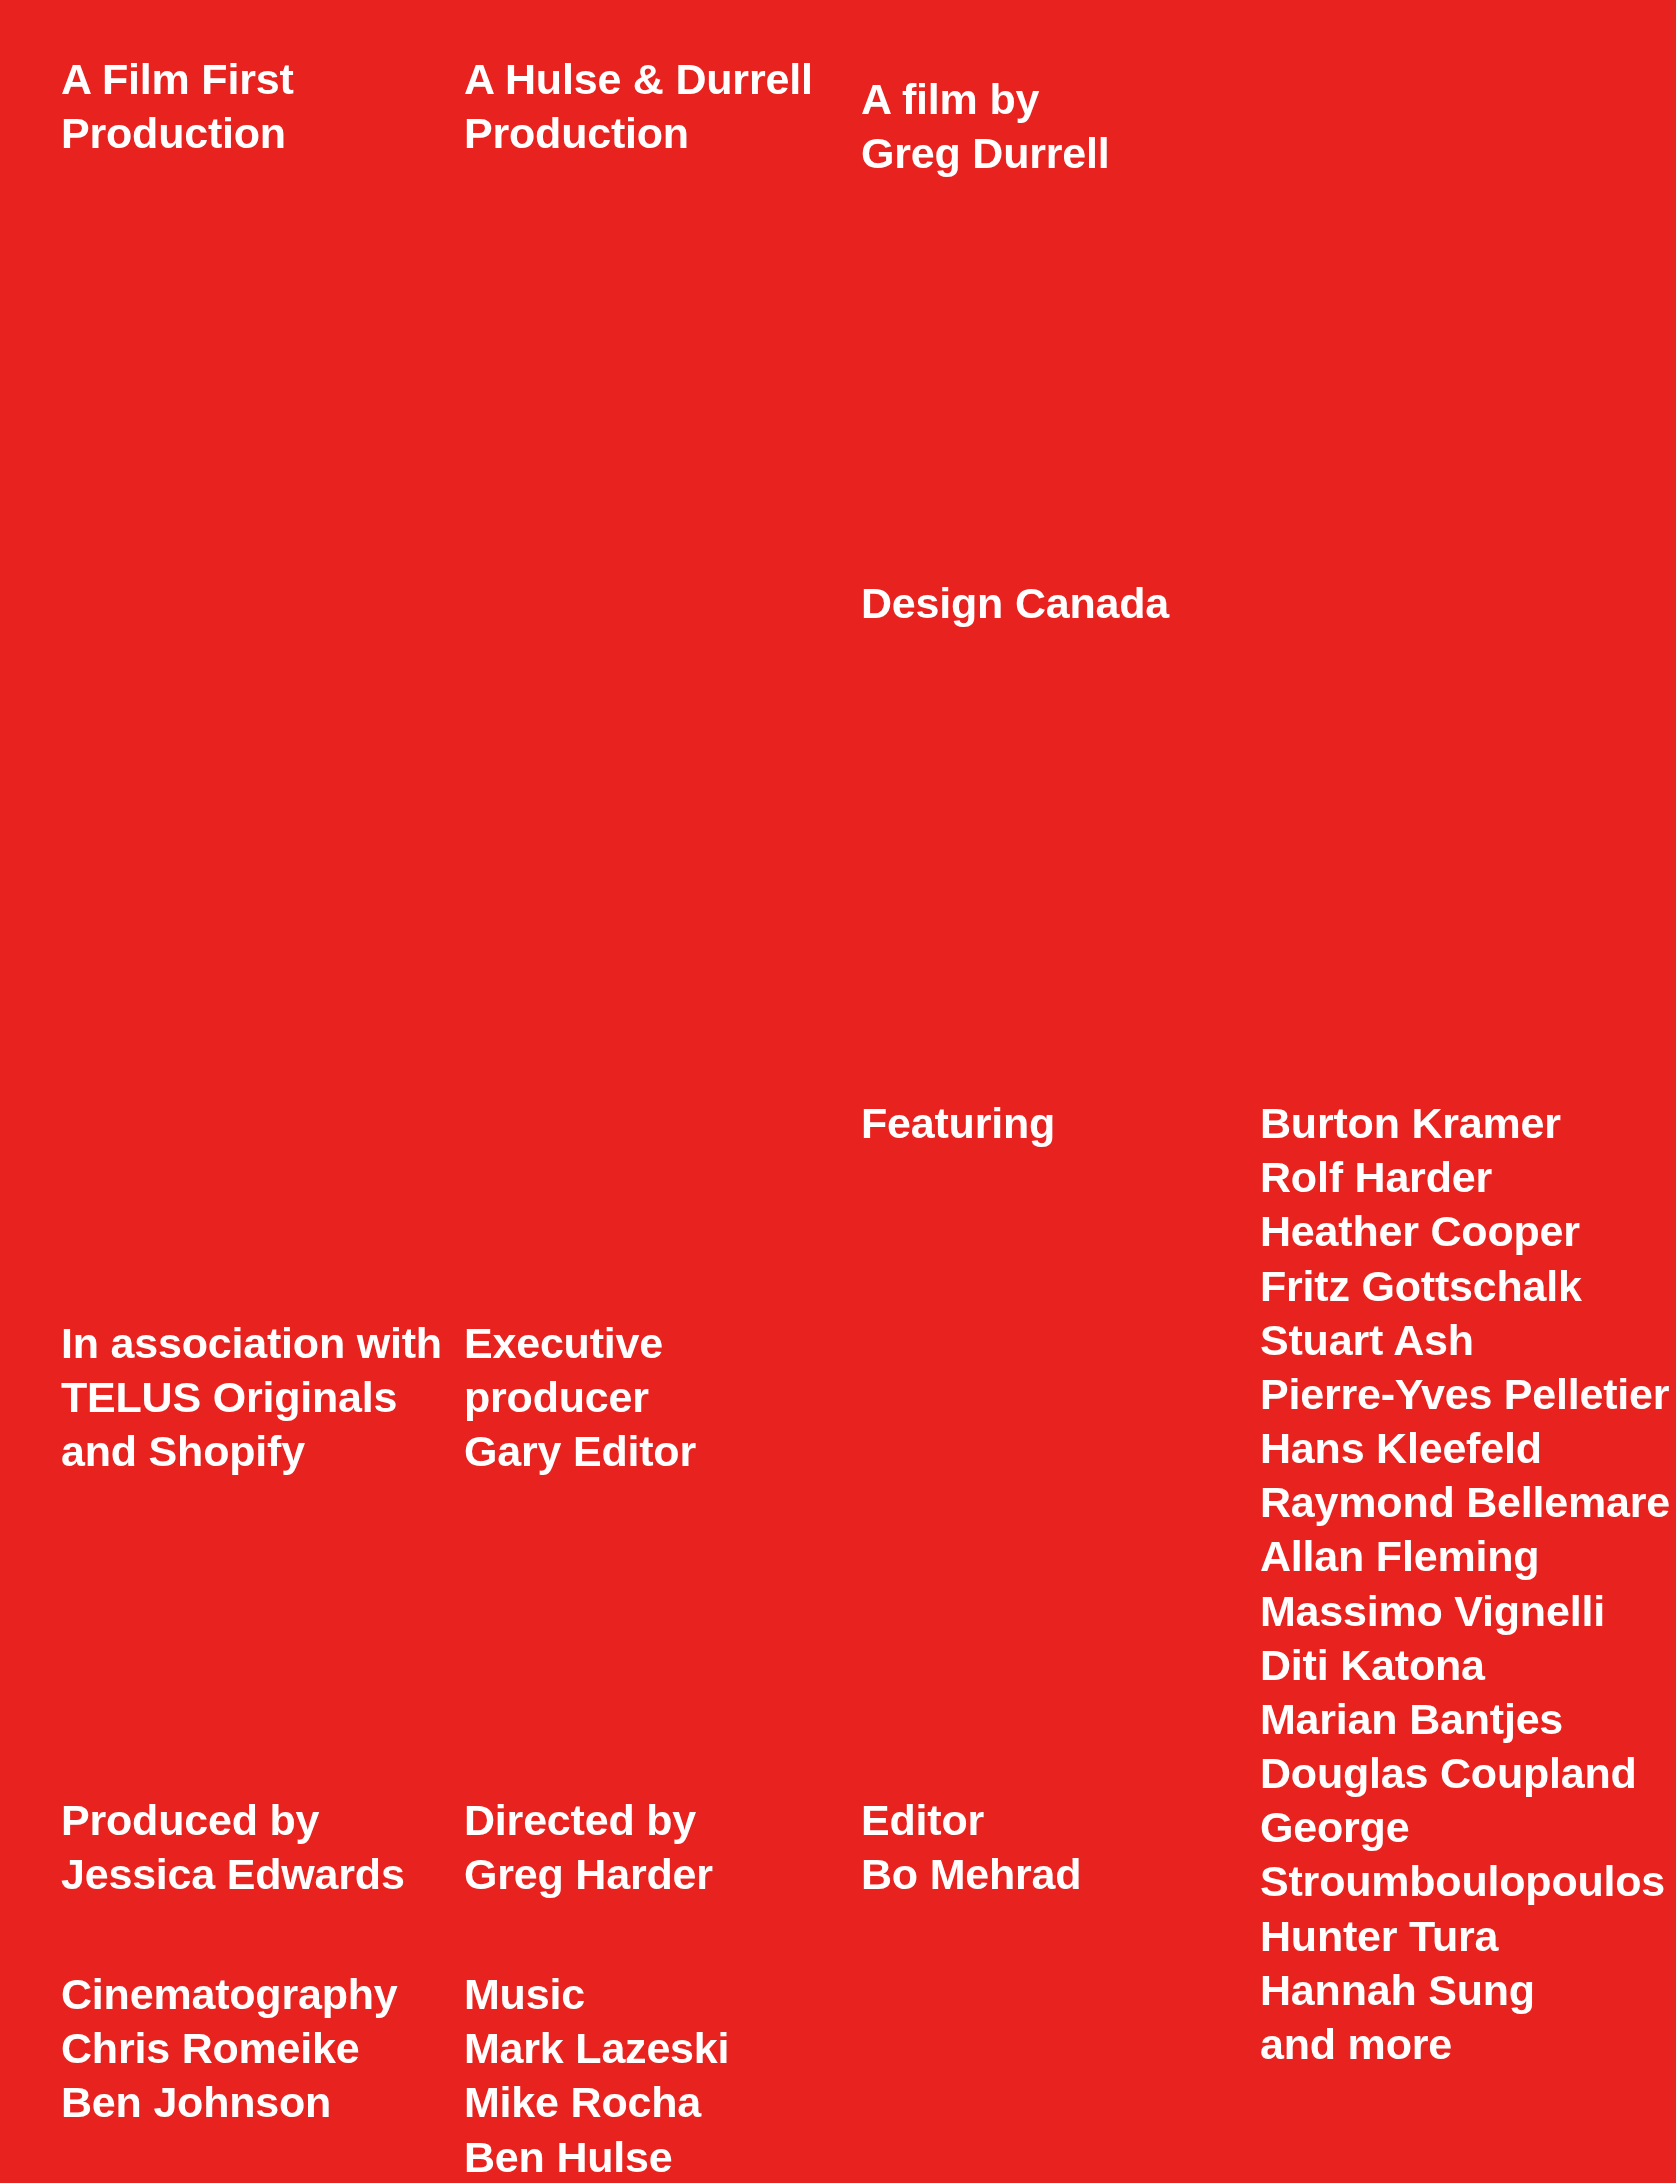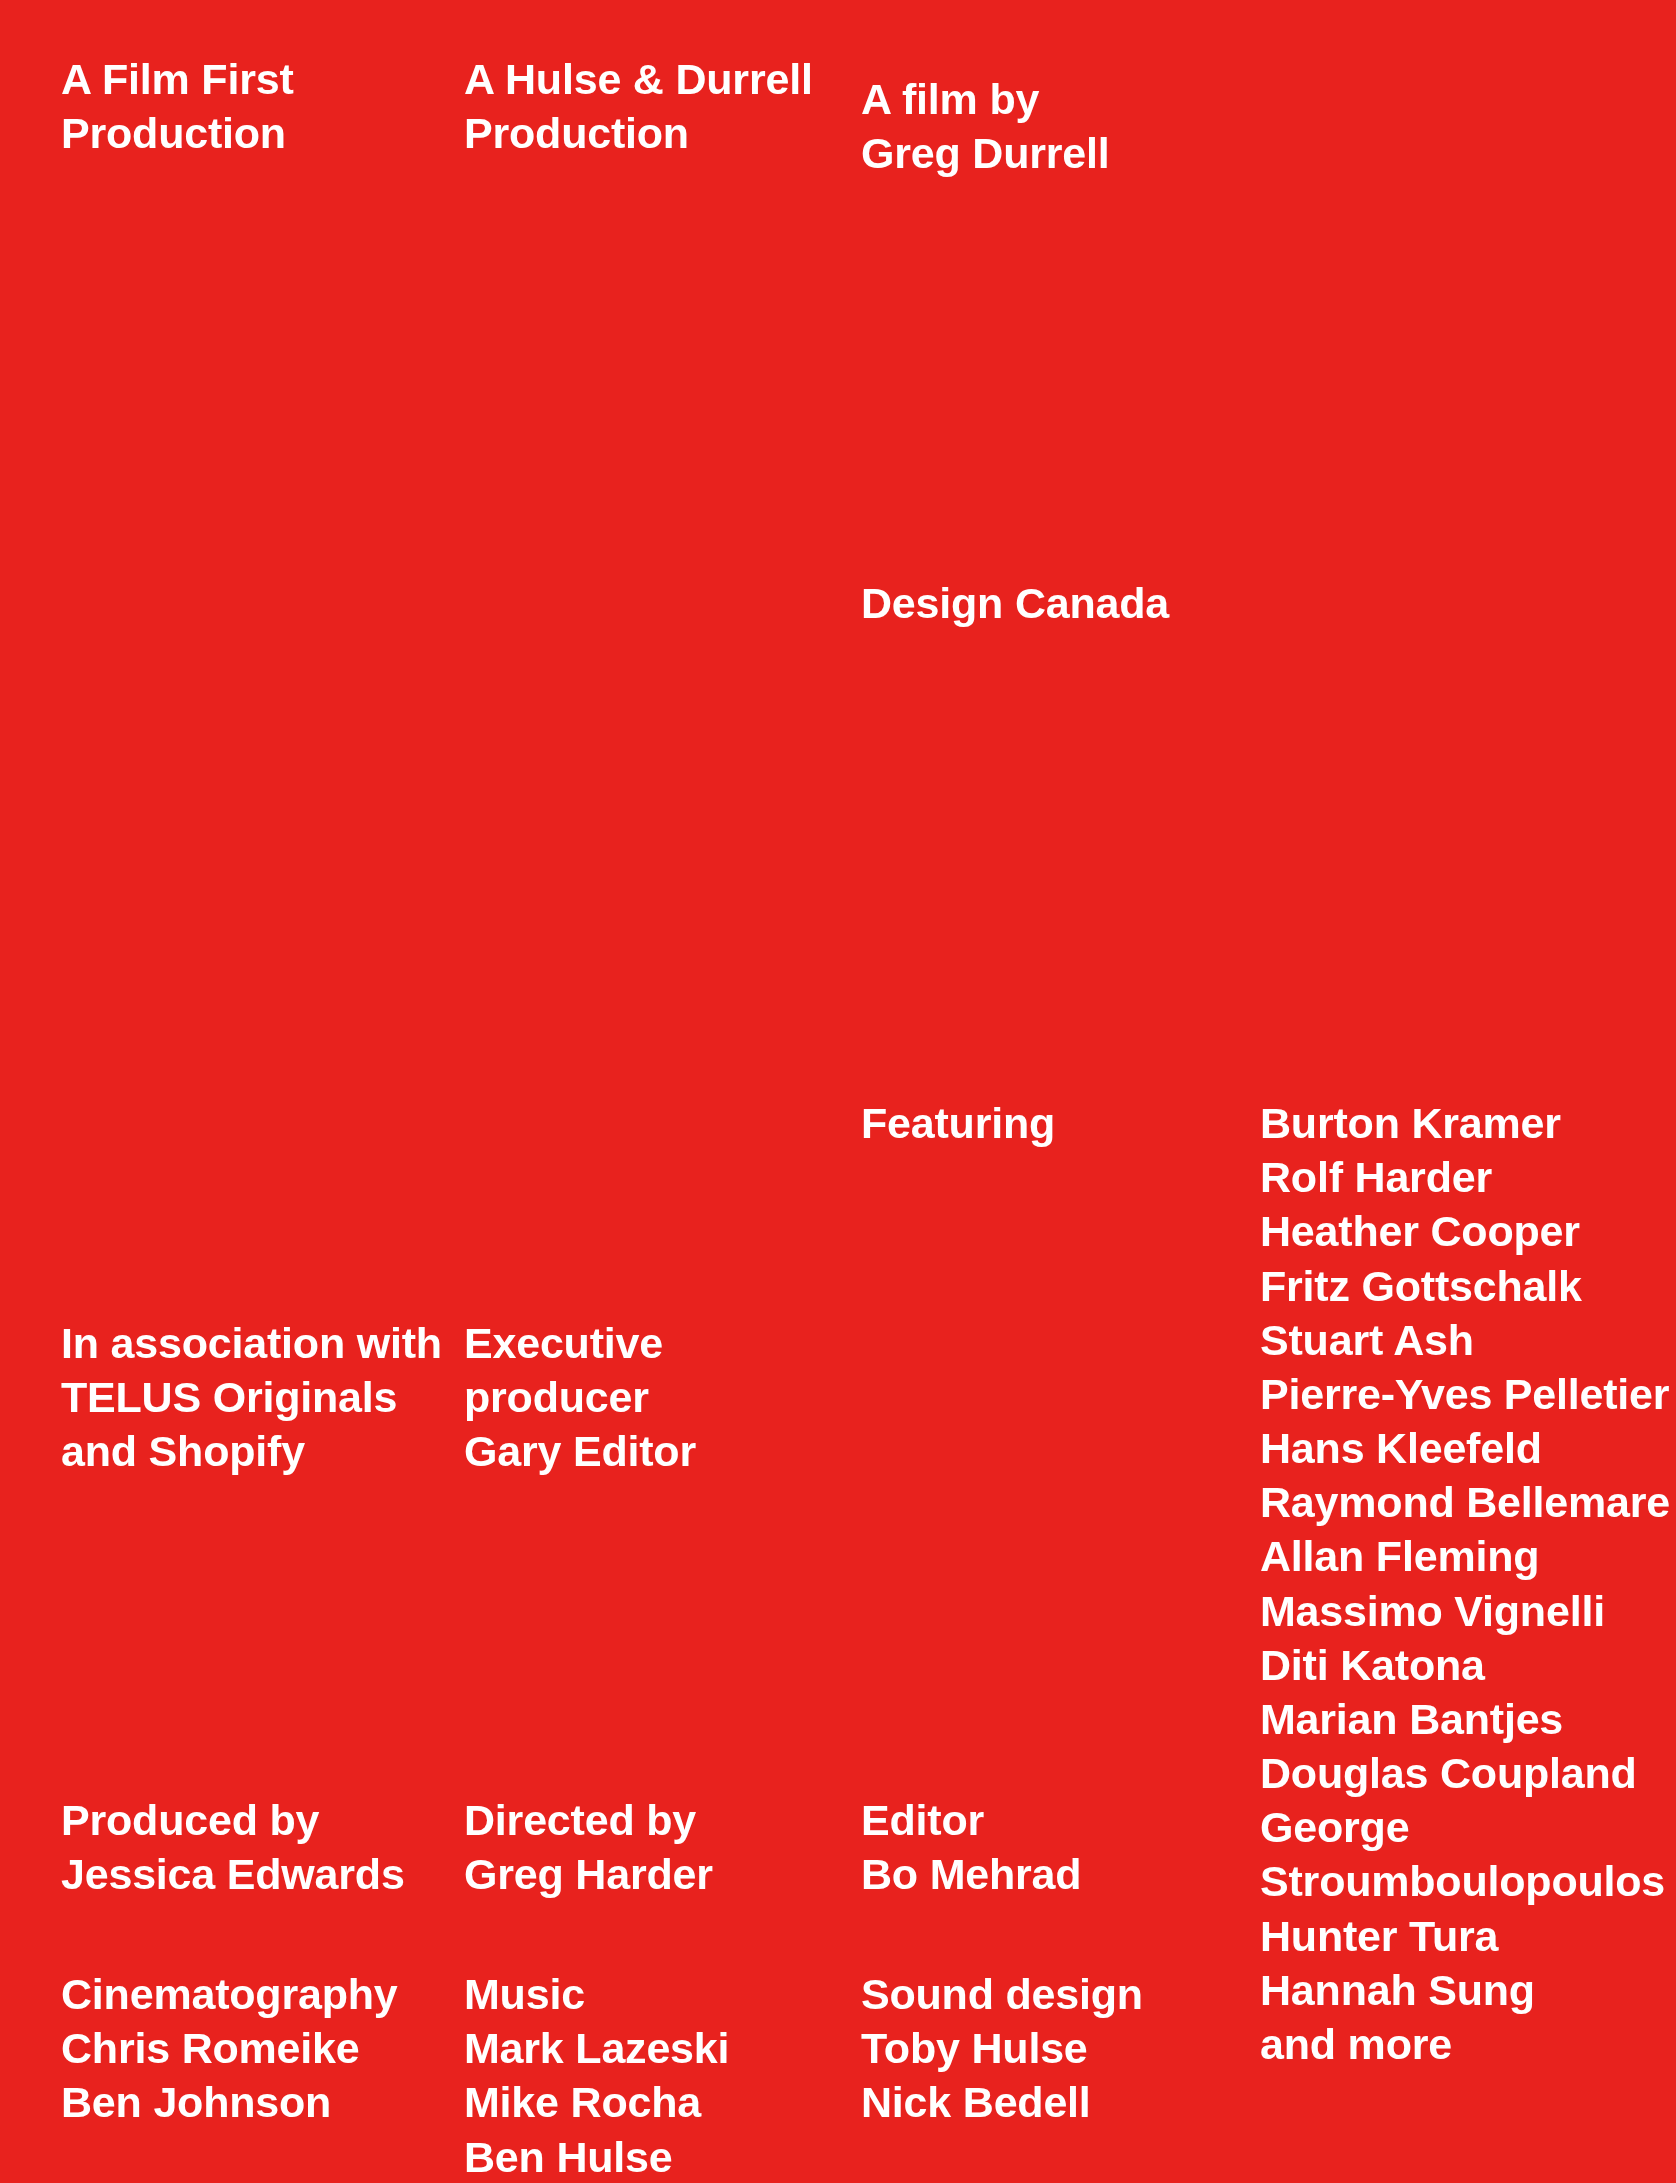--- a/index.html
+++ b/index.html
@@ -109,18 +109,15 @@
   <div class="blk c3" id="credit-editor">Editor
 Bo Mehrad</div>
 
   <div class="blk c1" id="credit-cinematography">Cinematography
 Chris Romeike
 Ben Johnson</div>
   <div class="blk c2" id="credit-music">Music
 Mark Lazeski
 Mike Rocha
 Ben Hulse</div>
-  <div class="blk c3" id="credit-sound-design">Sound design
-Toby Hulse
-Nick Bedell</div>
 
 </div>
 
 
 </body></html>

